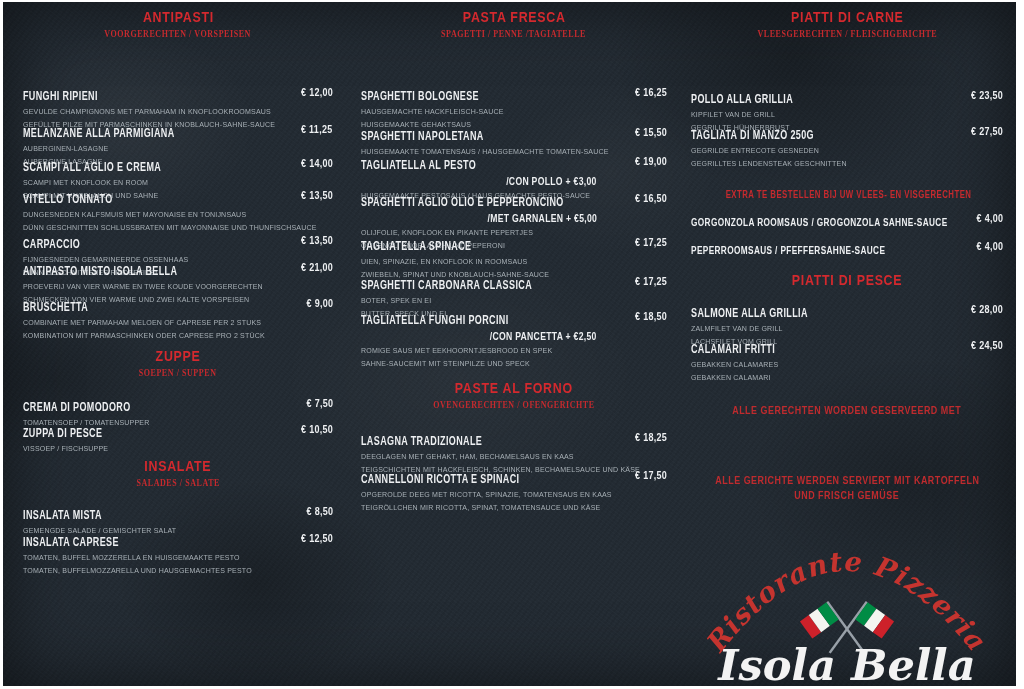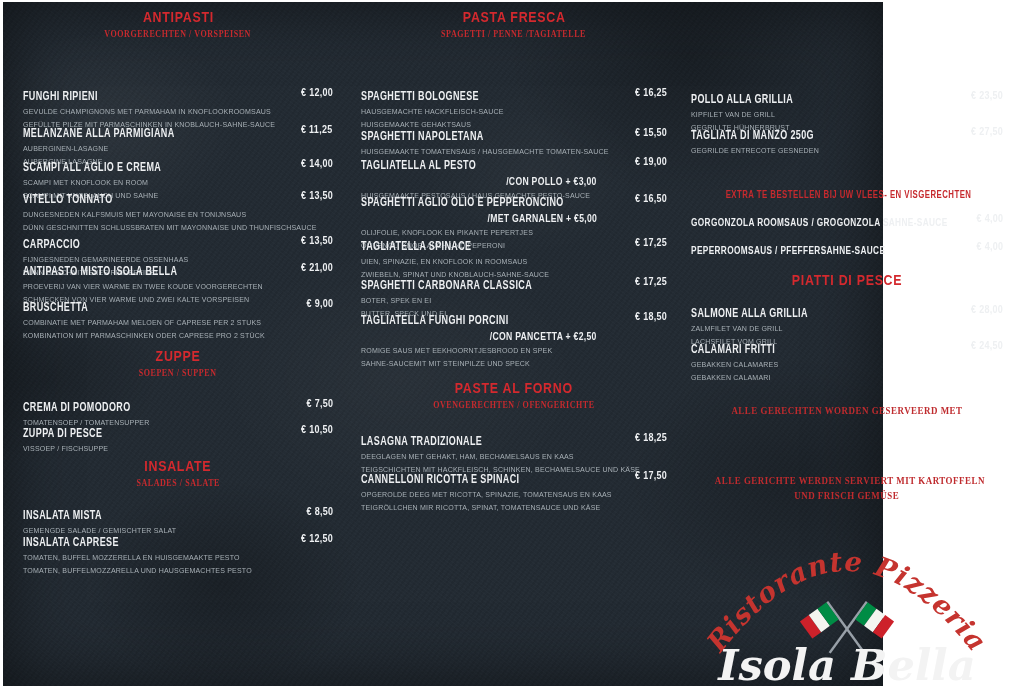--- a/index.html
+++ b/index.html
@@ -1,18 +1,18 @@
 <!DOCTYPE html>
 <html><head>
 <meta charset="utf-8">
 <style>
   * { margin:0; padding:0; box-sizing:border-box; }
   html,body { width:1024px; height:689px; background:#ffffff; font-family:"Liberation Sans", sans-serif; overflow:hidden; }
   .card {
-    position:absolute; left:3px; top:2px; width:880px; height:684px;
+    position:absolute; left:3px; top:2px; width:1013px; height:684px;
     background-color:#232b33;
     background-image:
       radial-gradient(ellipse 220px 160px at 12% 18%, rgba(255,255,255,.045), rgba(255,255,255,0) 60%),
       radial-gradient(ellipse 260px 200px at 78% 8%, rgba(0,0,0,.28), rgba(0,0,0,0) 70%),
       radial-gradient(ellipse 300px 220px at 45% 55%, rgba(255,255,255,.03), rgba(255,255,255,0) 60%),
       radial-gradient(ellipse 240px 180px at 90% 70%, rgba(0,0,0,.22), rgba(0,0,0,0) 70%),
       radial-gradient(ellipse 200px 150px at 25% 85%, rgba(0,0,0,.25), rgba(0,0,0,0) 70%),
       radial-gradient(ellipse 180px 140px at 60% 25%, rgba(255,255,255,.028), rgba(255,255,255,0) 60%),
       radial-gradient(ellipse 160px 120px at 5% 55%, rgba(0,0,0,.2), rgba(0,0,0,0) 70%),
       repeating-linear-gradient(37deg, rgba(255,255,255,.014) 0 1px, rgba(0,0,0,0) 1px 3px),
@@ -36,21 +36,21 @@
          transform:scaleX(.75); transform-origin:left center; white-space:nowrap; line-height:14px; }
   .price { position:absolute; right:0; top:0; font-size:11.5px; font-weight:bold; color:#eef0f2;
            letter-spacing:.4px; transform:scaleX(.78); transform-origin:right center; white-space:nowrap; }
   .dl { line-height:10px; }
   .dsc { display:inline-block; font-size:8px; color:#a8b0b6; letter-spacing:.2px;
          transform:scaleX(.88); transform-origin:left center; white-space:nowrap; }
   .extra-line { text-align:right; padding-right:70px; line-height:13px; }
   .extra { display:inline-block; font-size:11.5px; font-weight:bold; color:#eef0f2; letter-spacing:.4px;
            transform:scaleX(.75); transform-origin:right center; white-space:nowrap; }
 
-  .note-line { line-height:13px; text-align:center;font-family:Liberation Serif, serif; }
+  .note-line { line-height:13px; text-align:center; }
   .note { display:inline-block; font-size:10.5px; font-weight:bold; color:#bf2b2e; letter-spacing:.6px;
           transform:scaleX(.85); transform-origin:center; white-space:nowrap; }
   .xh { display:inline-block; font-size:10px; font-weight:bold; color:#c62a2e; letter-spacing:.6px;
         transform:scaleX(.78); transform-origin:center; white-space:nowrap; }
   .xrow .ttl { font-size:11px; }
   .logo-wrap { position:absolute; left:8px; top:528px; width:296px; height:156px; }
 </style>
 </head>
 <body>
 
@@ -199,31 +199,36 @@
     </div>
     <div class="item" style="top:467px">
       <span class="ttl">CANNELLONI RICOTTA E SPINACI</span>
       <span class="price">€ 17,50</span>
       <div class="dl"><span class="dsc">OPGEROLDE DEEG MET RICOTTA, SPINAZIE, TOMATENSAUS EN KAAS</span></div>
       <div class="dl"><span class="dsc">TEIGRÖLLCHEN MIR RICOTTA, SPINAT, TOMATENSAUCE UND KÄSE</span></div>
     </div>
   </div>
 
   <div class="col" id="col-right">
+    <div class="sec" style="top:6px">
+      <div class="ct"><span class="h-main">PIATTI DI CARNE</span></div>
+      <div class="ct sub"><span class="h-sub">VLEESGERECHTEN / FLEISCHGERICHTE</span></div>
+    </div>
 
     <div class="item" style="top:87px">
       <span class="ttl">POLLO ALLA GRILLIA</span>
       <span class="price">€ 23,50</span>
       <div class="dl"><span class="dsc">KIPFILET VAN DE GRILL</span></div>
       <div class="dl"><span class="dsc">GEGRILLTE HÜHNERBRUST</span></div>
     </div>
     <div class="item" style="top:123px">
       <span class="ttl">TAGLIATA DI MANZO 250G</span>
       <span class="price">€ 27,50</span>
       <div class="dl"><span class="dsc">GEGRILDE ENTRECOTE GESNEDEN</span></div>
+      <div class="dl"><span class="dsc">GEGRILLTES LENDENSTEAK GESCHNITTEN</span></div>
     </div>
 
     <div class="sec ct" style="top:182px">
       <span class="xh">EXTRA TE BESTELLEN BIJ UW VLEES- EN VISGERECHTEN</span>
     </div>
     <div class="item xrow" style="top:210px">
       <span class="ttl">GORGONZOLA ROOMSAUS / GROGONZOLA SAHNE-SAUCE</span>
       <span class="price">€ 4,00</span>
     </div>
     <div class="item xrow" style="top:238px">

